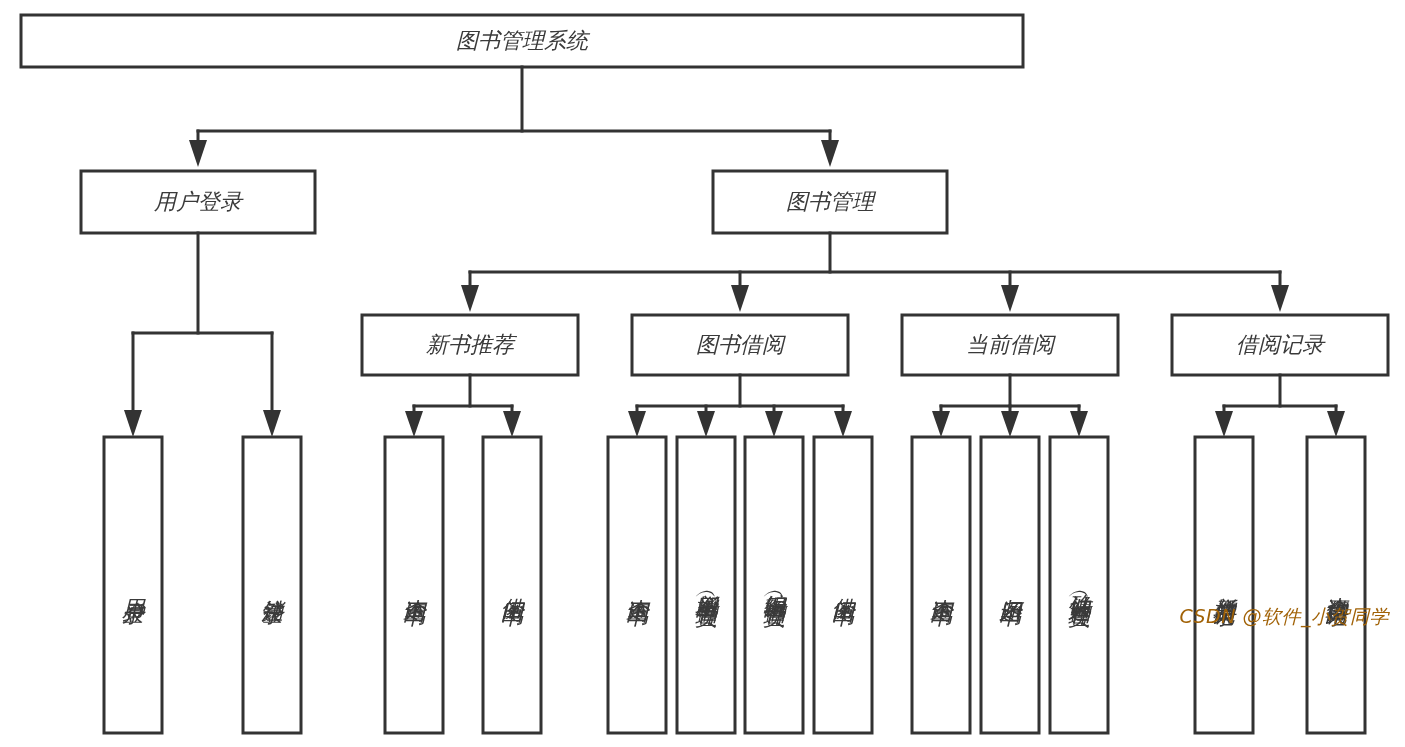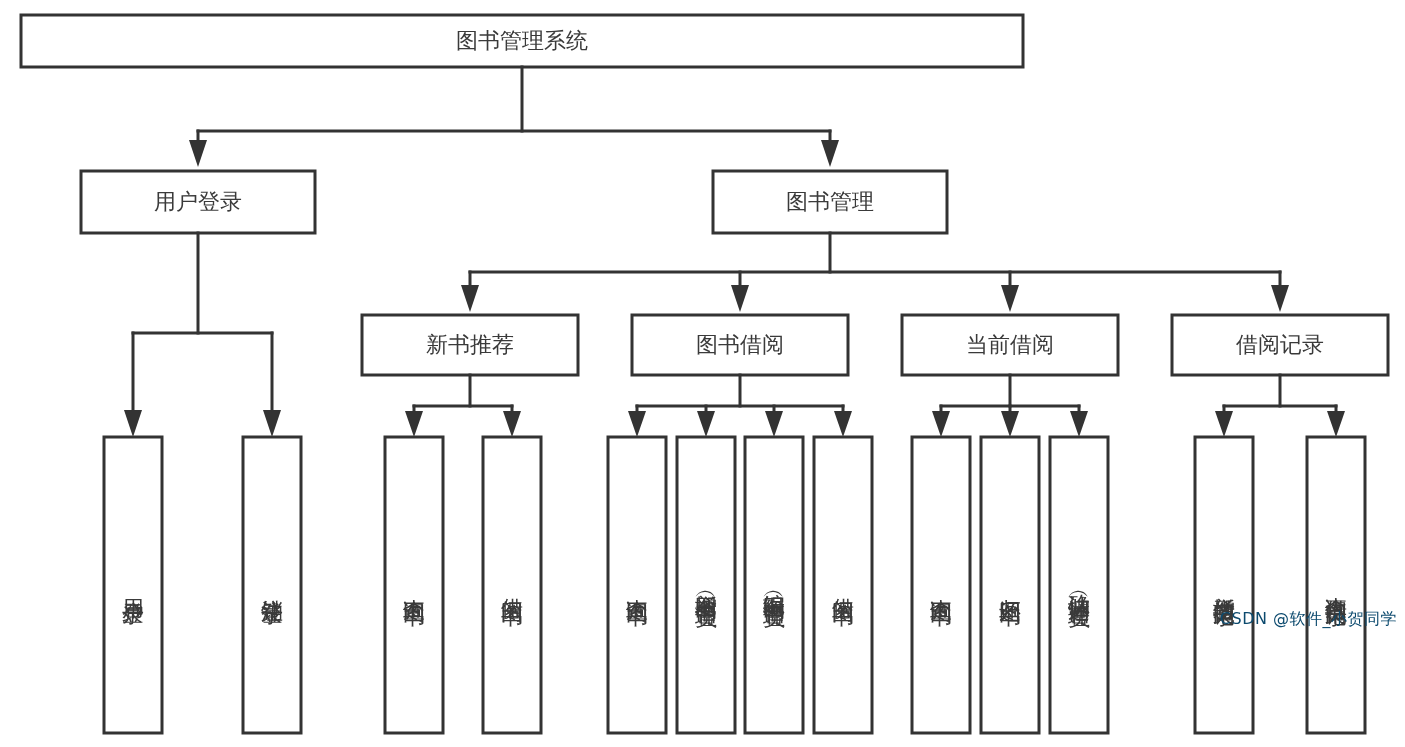--- a/index.html
+++ b/index.html
@@ -11,20 +11,21 @@
     width: 1405px;
     height: 747px;
     font-family: "DejaVu Sans", "Liberation Sans", sans-serif;
     overflow: hidden;
   }
   #diagram-root {
     position: relative;
     width: 1405px;
     height: 636px;
     background: #ffffff;
+    font-style: italic;
   }
   svg#tree-svg {
     position: absolute;
     left: 0;
     top: 0;
     width: 1405px;
     height: 747px;
     display: block;
   }
   .node-box {
@@ -59,25 +60,25 @@
     font-family: "DejaVu Sans", "Liberation Sans", sans-serif;
     font-size: 22px;
     line-height: 1.18;
     letter-spacing: 2px;
     color: #3a3a3a;
     white-space: nowrap;
     pointer-events: none;
   }
   .watermark {
     position: absolute;
-    right: 8px;
+    right: 16px;
     bottom: 6px;
     font-family: "DejaVu Sans", "Liberation Sans", sans-serif;
-    font-size: 16px;
-    color: #0c4a6e;
+    font-size: 19px;
+    color: #a16207;
     letter-spacing: 0.5px;
     white-space: nowrap;
   }
 </style>
 </head>
 <body>
 
 <div id="diagram-root">
 
   <svg id="tree-svg" viewBox="0 0 1405 747" xmlns="http://www.w3.org/2000/svg">

